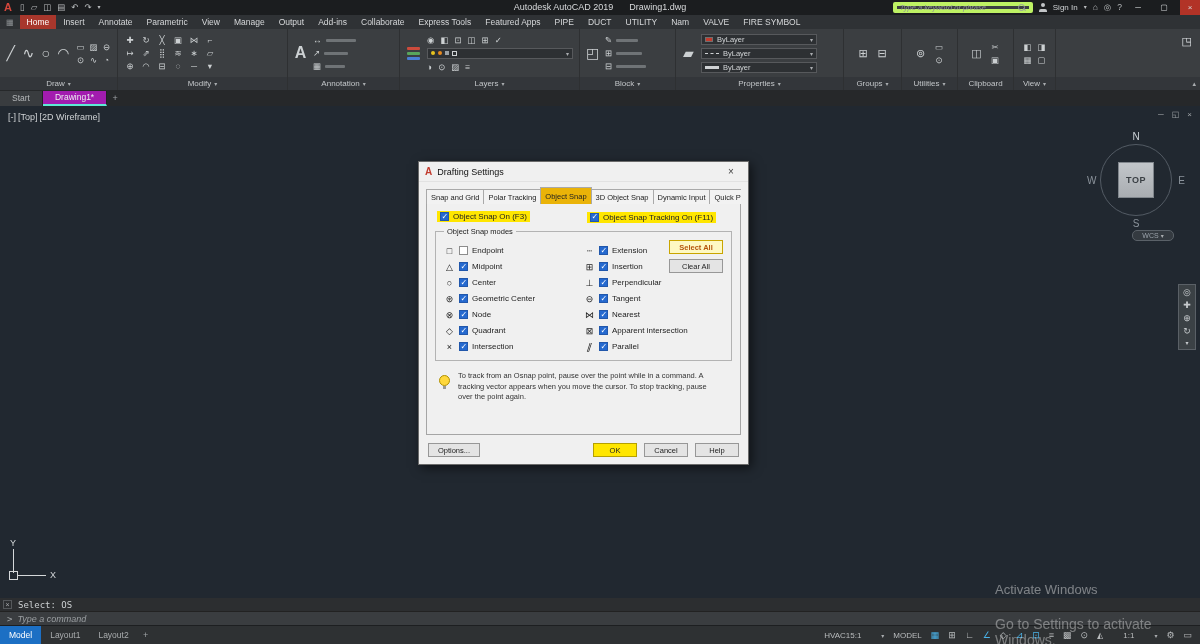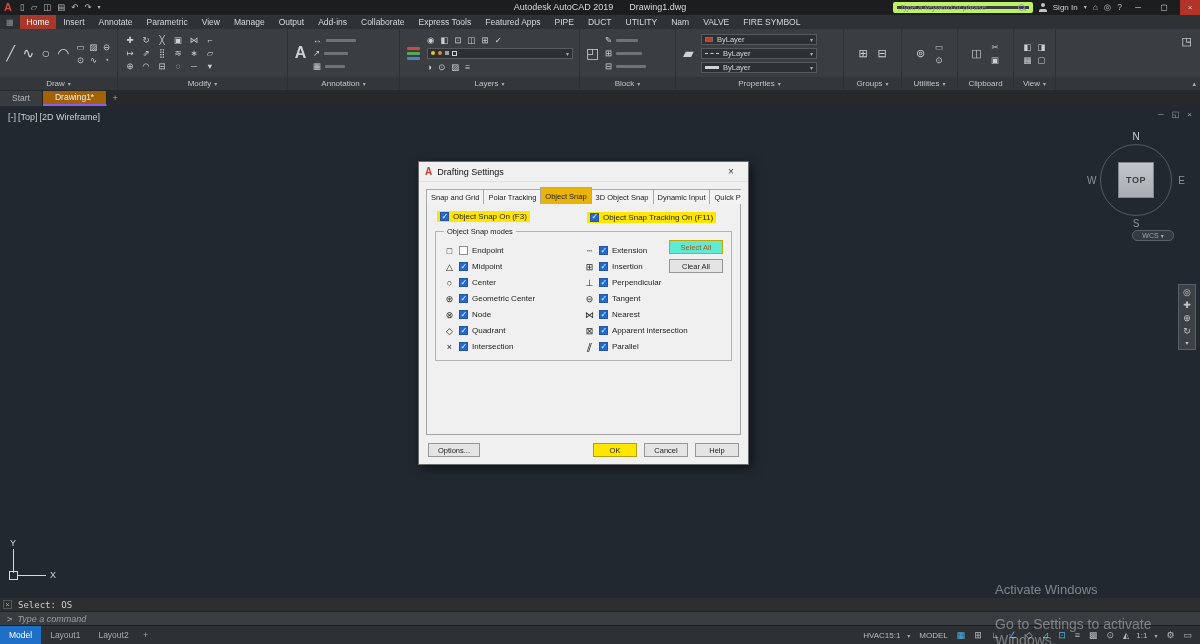--- a/index.html
+++ b/index.html
@@ -64,21 +64,21 @@
   .rdd .dar{margin-left:auto}
   .sw-red{width:8px;height:5px;background:#c23b2e;border:1px solid #6f6f6f}
   .sw-lt{width:14px;height:0;border-top:1px dashed #cfd2d4}
   .sw-lw{width:14px;height:3px;background:#cfd2d4}
   .switchwin{position:absolute;right:8px;top:6px;color:#dfe3e6;font-size:11px}
   .rcollapse{position:absolute;right:4px;bottom:2px;color:#a9acaf;font-size:7px}
 
   
   .filetabs{top:90px;height:16px;background:#26282a;display:flex;align-items:flex-end}
   .ftab{height:15px;line-height:15px;padding:0 12px;font-size:8.5px;background:#393c3f;color:#b4b7b9;border-right:1px solid #1f2123}
-  .ftab.active{background:#a16207;color:#eceef0;border-bottom:2px solid #8b5cf6;line-height:13px}
+  .ftab.active{background:#a21caf;color:#eceef0;border-bottom:2px solid #5eead4;line-height:13px}
   .fplus{width:16px;text-align:center;color:#9fa3a6;font-size:9px;line-height:15px}
 
   
   .viewport{top:106px;height:492px;background:#212830}
   .vpctl{position:absolute;left:8px;top:6px;font-size:9px;color:#cfd2d4;display:flex;gap:2px}
   .vwin{position:absolute;right:8px;top:4px;display:flex;gap:8px;color:#9ea3a7;font-size:8px}
   .viewcube{position:absolute;right:14px;top:24px;width:100px;height:100px}
   .vc-ring{position:absolute;inset:14px;border:1.5px solid #535b64;border-radius:50%}
   .vc-n{position:absolute;top:1px;left:50%;transform:translateX(-50%);color:#cdd3d8;font-size:10px}
   .vc-s{position:absolute;bottom:1px;left:50%;transform:translateX(-50%);color:#8b939b;font-size:10px}
@@ -123,21 +123,21 @@
   .ocols{display:flex}
   .ocol{display:flex;flex-direction:column;gap:3px}
   .ocol.left{width:140px}
   .ocol.right{width:120px}
   .orow{display:flex;align-items:center;gap:4px;height:13px}
   .marker{width:11px;text-align:center;font-size:9px;color:#222;flex:none}
   .marker.skew{transform:skewX(-18deg)}
   .olabel{font-size:8px;white-space:nowrap}
   .obtns{position:absolute;right:8px;top:8px;display:flex;flex-direction:column;gap:5px}
   .btn{border:1px solid #979797;background:#e4e4e4;font-size:7.5px;height:14px;min-width:54px;display:flex;align-items:center;justify-content:center;color:#222;padding:0 4px}
-  .btn.yellow{background:#5eead4;border-color:#c9a500;color:#b5540c;font-weight:normal}
+  .btn.yellow{background:#fef9c3;border-color:#c9a500;color:#b5540c;font-weight:bold}
   .btn.ok{background:#ffe600;border-color:#b5a000;color:#222}
   .info{display:flex;gap:8px;margin-top:10px;padding-left:4px}
   .bulb{width:11px;height:11px;border-radius:50%;background:#ffd83d;border:1px solid #b09000;position:relative;flex:none;margin-top:4px}
   .bulb::after{content:"";position:absolute;left:3px;bottom:-4px;width:3px;height:3px;background:#9a9a9a}
   .itext{font-size:7.5px;color:#333;width:254px;line-height:1.4}
   .dfoot{display:flex;margin:8px 9px 0;gap:7px}
   .dfoot .spacer{flex:1}
   .btn.wopt{min-width:52px}
   .btn.w44{min-width:44px}
 
@@ -149,21 +149,21 @@
   .cmdinput{height:14px;background:#3a3d40;border-top:1px solid #222;display:flex;align-items:center}
   .cmdprompt{font-family:"DejaVu Sans Mono",monospace;font-size:9px;color:#9fa3a6;margin:0 5px 0 7px}
   .cmdph{font-size:9px;font-style:italic;color:#9b9fa2}
 
   
   .statusbar{top:625px;height:19px;background:#2e3133;border-top:1px solid #1d1f21;display:flex;align-items:center}
   .sbleft{display:flex;align-items:center;height:19px}
   .ltab{padding:0 9px;height:19px;line-height:19px;font-size:8.5px;color:#a9acae}
   .ltab.active{background:#1c6fc4;color:#fff}
   .sbright{display:flex;align-items:center;gap:9px;margin-left:auto;padding-right:8px}
-  .sbtext{color:#b9bcbe;font-size:8px;display:flex;gap:7px;align-items:center;white-space:nowrap}
+  .sbtext{color:#b9bcbe;font-size:8px;display:flex;gap:20px;align-items:center;white-space:nowrap}
   .sbicon{color:#b9bcbe;font-size:9px;line-height:1}
   .sbicon.active{color:#4ab3ea}
 </style>
 </head>
 <body>
 
 <div class="band titlebar">
   <span class="logo">A</span>
   <span class="qat">
     <i class="qi">▯</i>
@@ -615,20 +615,24 @@
               <span class="cb checked"></span>
               <span class="olabel">Parallel</span>
             </div>
           </div>
       </div>
       <div class="obtns">
         <span class="btn yellow">Select All</span>
         <span class="btn">Clear All</span>
       </div>
     </div>
+    <div class="info">
+      <span class="bulb"></span>
+      <span class="itext">To track from an Osnap point, pause over the point while in a command.  A tracking vector appears when you move the cursor.  To stop tracking, pause over the point again.</span>
+    </div>
   </div>
   <div class="dfoot">
     <span class="btn wopt">Options...</span>
     <span class="spacer"></span>
     <span class="btn ok w44">OK</span>
     <span class="btn w44">Cancel</span>
     <span class="btn w44">Help</span>
   </div>
 </div>
 

